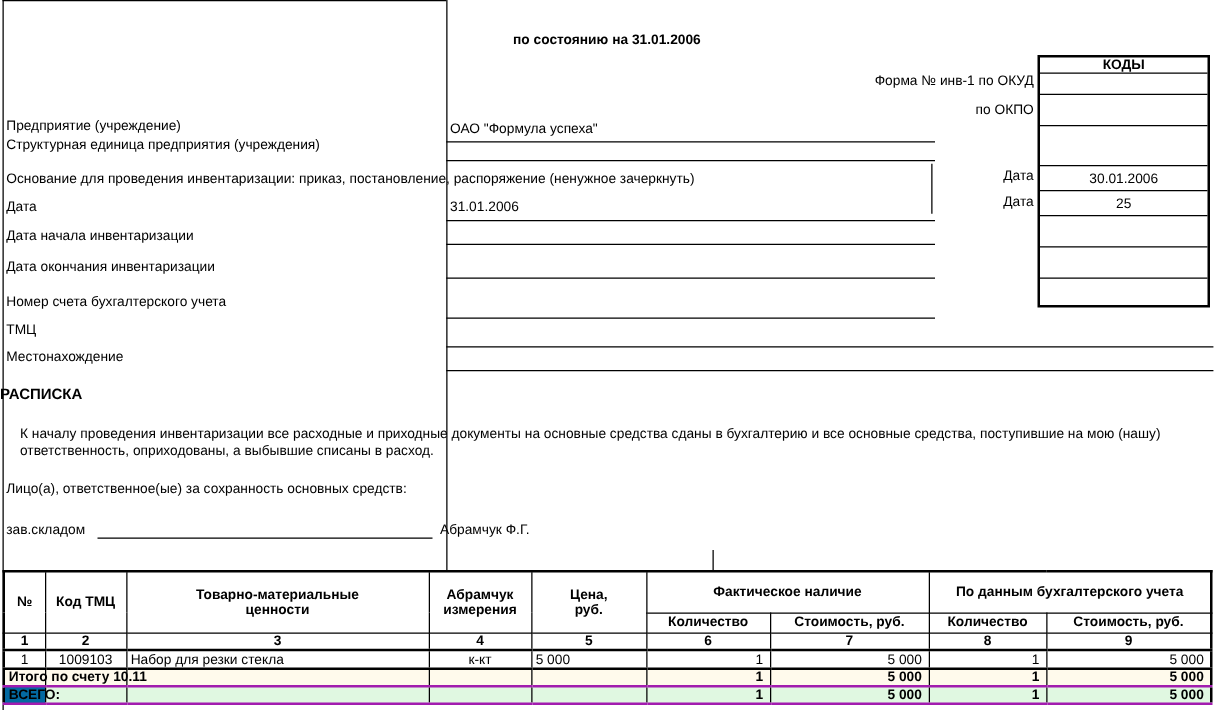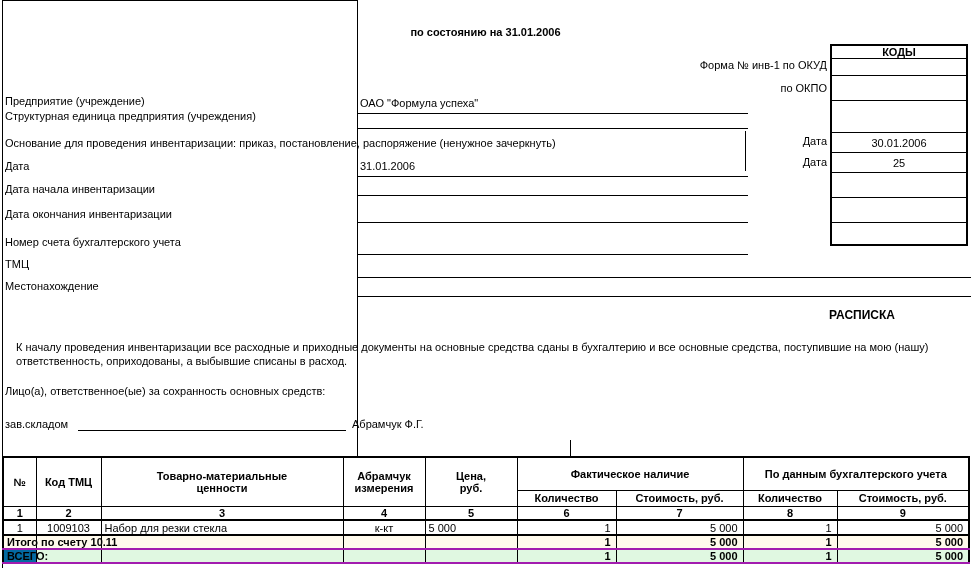--- a/index.html
+++ b/index.html
@@ -15,21 +15,21 @@
   .subtitle{left:0;top:26px;width:971px;text-align:center;font-weight:bold;font-size:11px;z-index:2;}
   .flabel{left:5px;z-index:2;}
   .rlabel{right:144px;text-align:right;z-index:2;}
   .fvalue{left:357px;width:388px;border-bottom:1px solid #000;z-index:3;padding-left:3px;overflow:visible;}
   .fvalue.wide{width:611px;}
   
   .codes{position:absolute;left:830px;top:44px;width:138px;height:202px;border:2px solid #000;box-sizing:border-box;z-index:4;background:#fff;}
   .codes .crow{position:absolute;left:0;width:100%;border-bottom:1px solid #000;box-sizing:border-box;text-align:center;overflow:hidden;}
   .codes .chead{font-weight:bold;}
   
-  .receipt-head{left:0;top:308px;width:895px;text-align:right;font-weight:bold;font-size:12px;z-index:2;}
+  .receipt-head{left:0;top:308px;width:895px;text-align:left;font-weight:bold;font-size:12px;z-index:2;}
   .receipt-par{position:absolute;left:5px;top:340px;width:950px;white-space:pre-line;line-height:14px;z-index:2;margin-left:11px;}
   .sig-line{position:absolute;left:78px;top:416px;width:268px;height:14px;border-bottom:1px solid #000;z-index:2;}
   
   table.inv{position:absolute;left:2px;top:456px;width:966px;border-collapse:collapse;table-layout:fixed;
     font-size:11px;z-index:7;background:#fff;}
   table.inv th,table.inv td{border:1px solid #000;padding:0 3px;vertical-align:middle;overflow:visible;box-sizing:border-box;}
   table.inv{border:2px solid #000;}
   table.inv thead th{font-weight:bold;text-align:center;line-height:12px;}
   .pre{white-space:pre-line;}
   tr.rownums th{border-bottom:2px solid #000;height:14px;}

